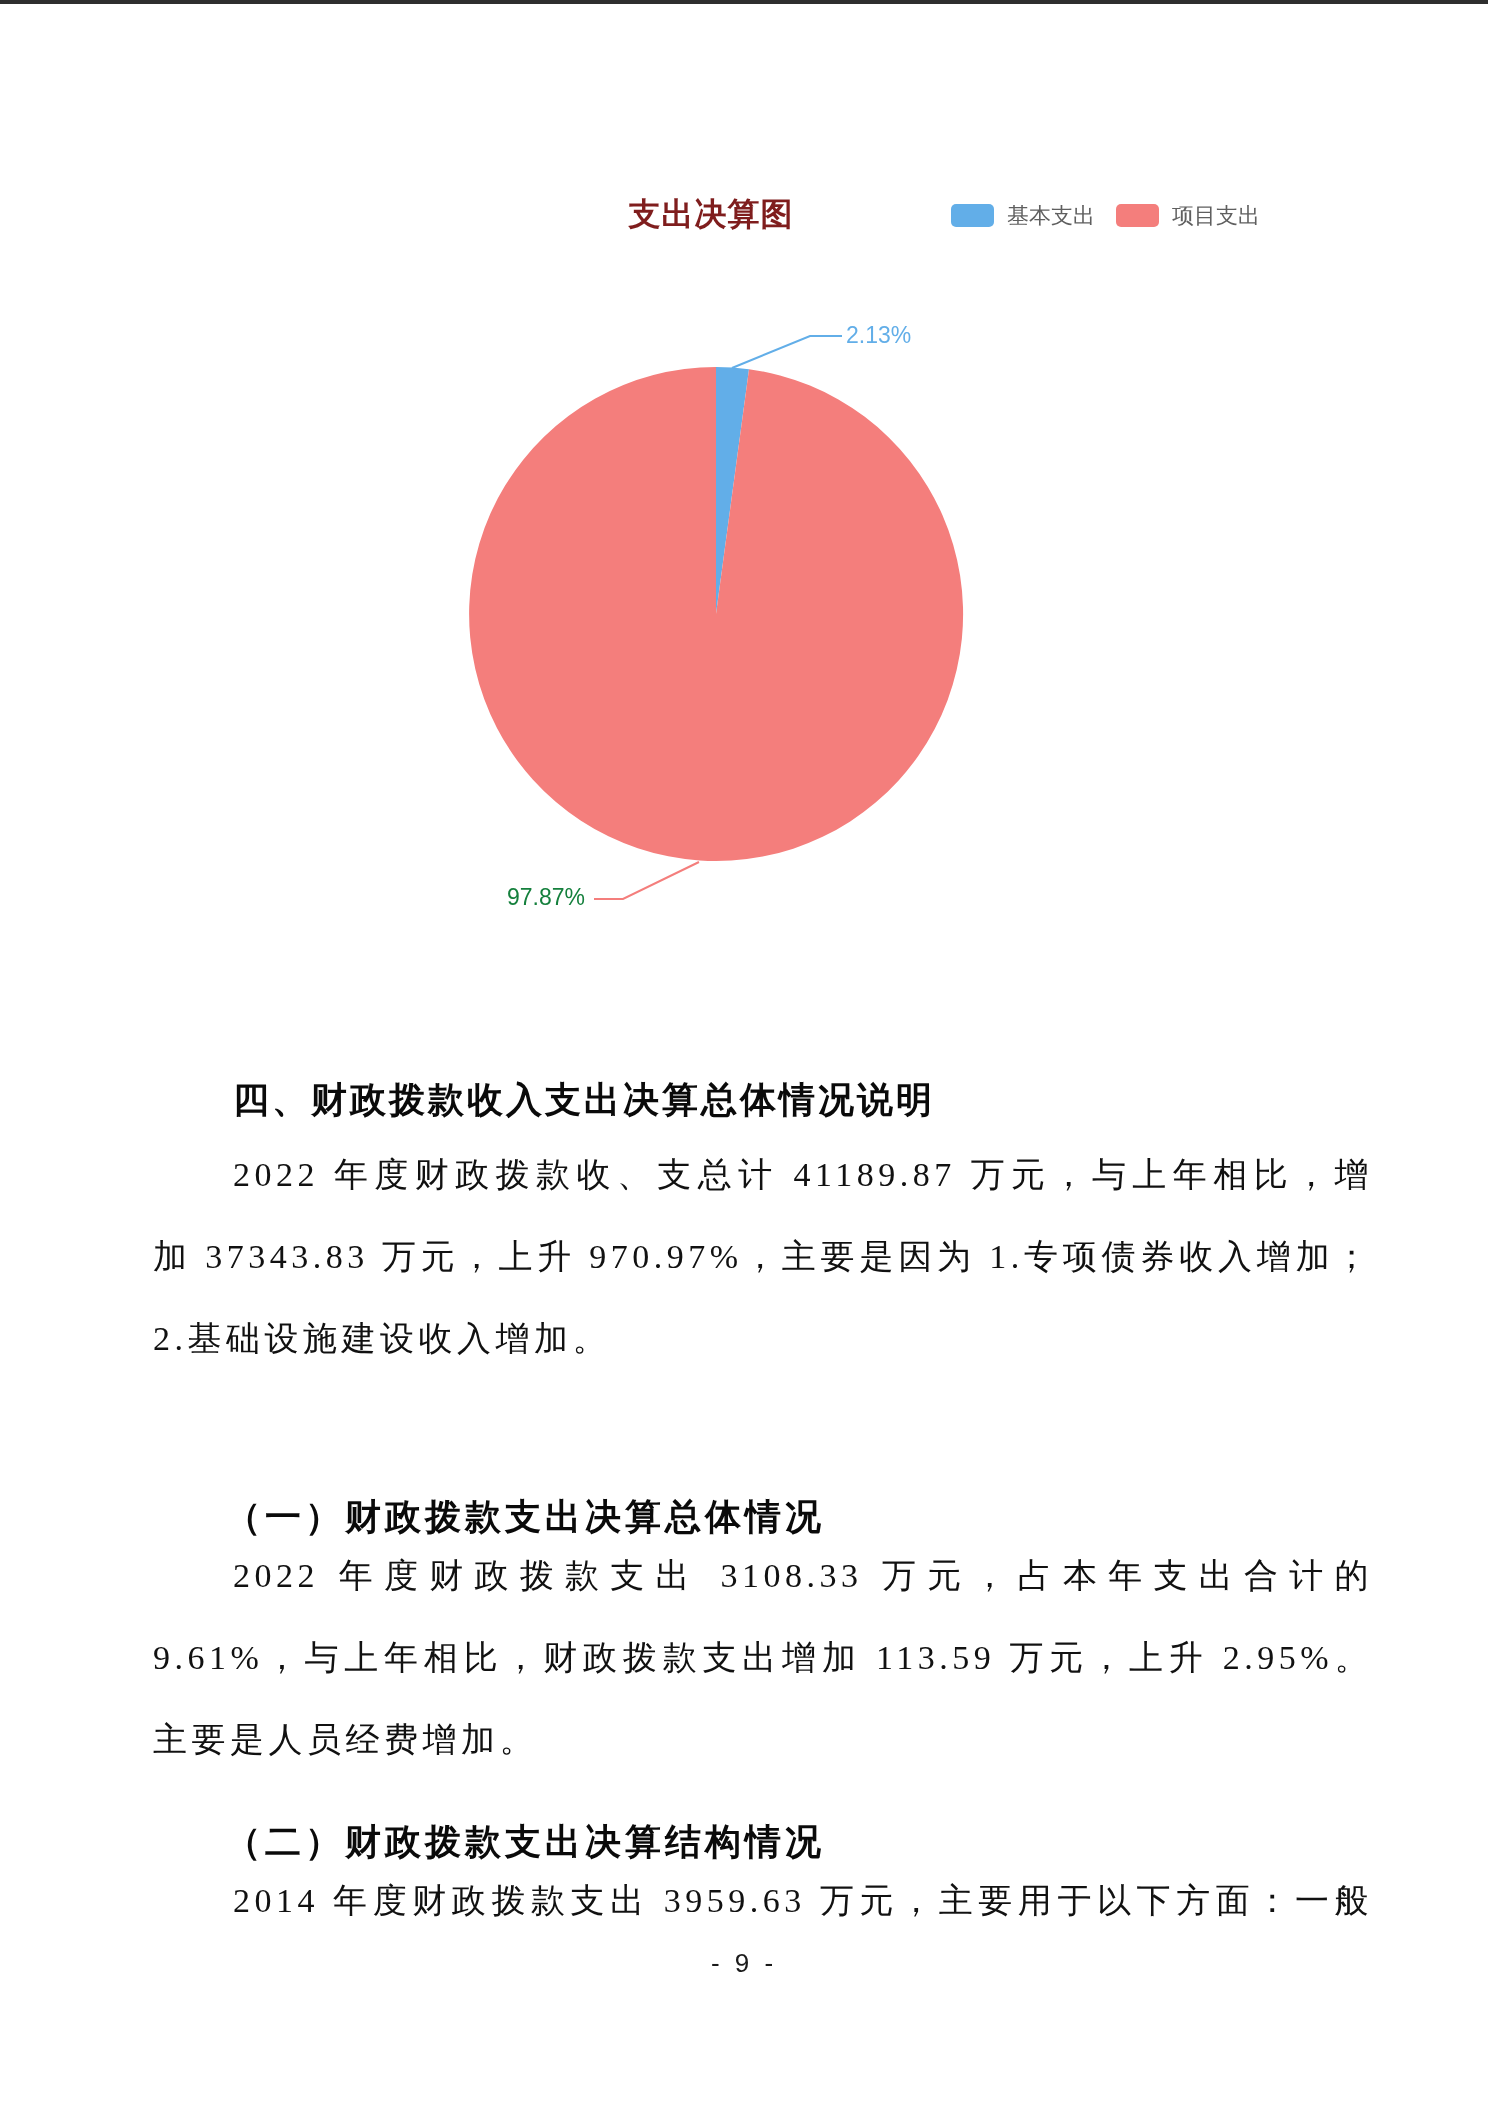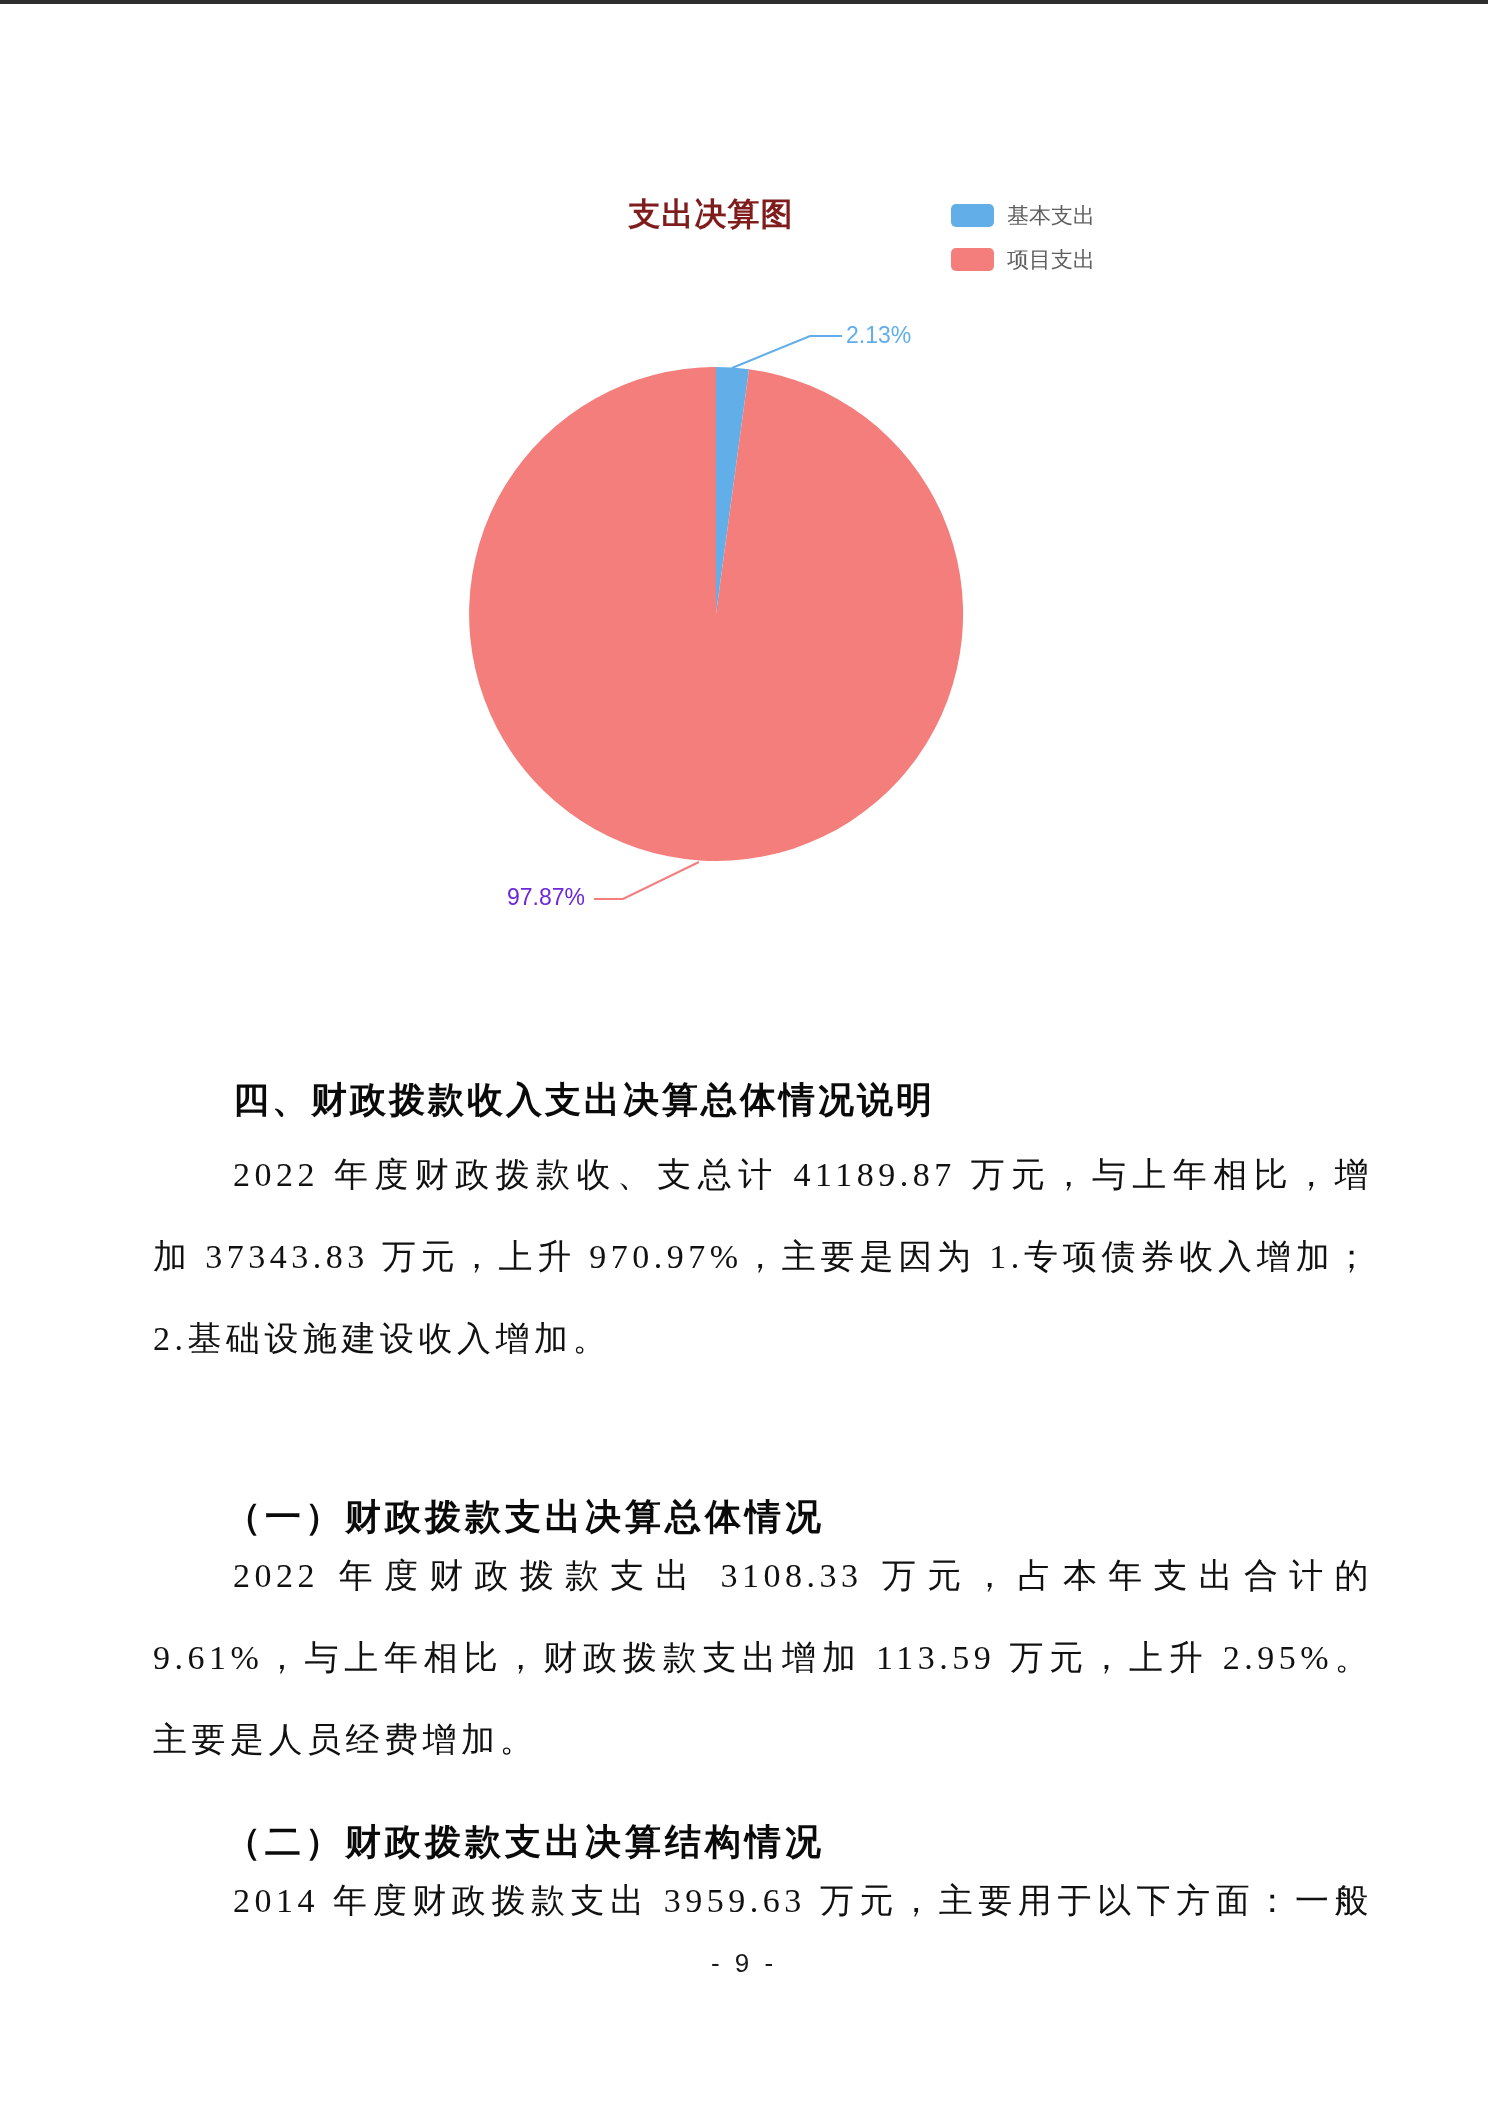--- a/index.html
+++ b/index.html
@@ -18,41 +18,41 @@
   
   .chart-title{
     position:absolute;left:561px;top:194px;width:300px;
     text-align:center;
     font-family:"Liberation Sans","DejaVu Sans",sans-serif;
     font-weight:bold;font-size:32px;line-height:40px;
     color:#7f1d1d;letter-spacing:1px;
   }
   .legend{
     position:absolute;left:951px;top:204px;
-    display:flex;flex-direction:column;gap:21px;
+    display:flex;flex-direction:row;gap:21px;
   }
   .legend-row{display:flex;align-items:center;}
   .legend-swatch{
     width:43px;height:23px;border-radius:5px;
     background:#ccc;flex:0 0 auto;
   }
   .legend-label{
     margin-left:13px;
     font-family:"Liberation Sans","DejaVu Sans",sans-serif;
     font-size:22px;line-height:23px;color:#5f5f5f;
   }
   .chart-svg{position:absolute;left:340px;top:140px;width:820px;height:800px;}
   .leader{fill:none;stroke-width:2px;}
   .slice-label{
     position:absolute;
     font-family:"Liberation Sans","DejaVu Sans",sans-serif;
     font-size:23px;line-height:26px;white-space:nowrap;text-align:center;
   }
   .slice-label.basic{left:846px;top:322px;color:#62AEE8;}
-  .slice-label.project{left:465px;top:884px;width:120px;text-align:right;color:#6d28d9;}
+  .slice-label.project{left:465px;top:884px;width:120px;text-align:right;color:#15803d;}
   
   .line{
     position:absolute;left:153px;width:1220px;
     font-size:34px;line-height:44px;height:44px;
     letter-spacing:4.5px;color:#111;
   }
   .stretch{text-align:justify;text-align-last:justify;}
   .indent{text-indent:80px;}
   .h-hei{
     font-family:"Liberation Sans","DejaVu Sans",sans-serif;

